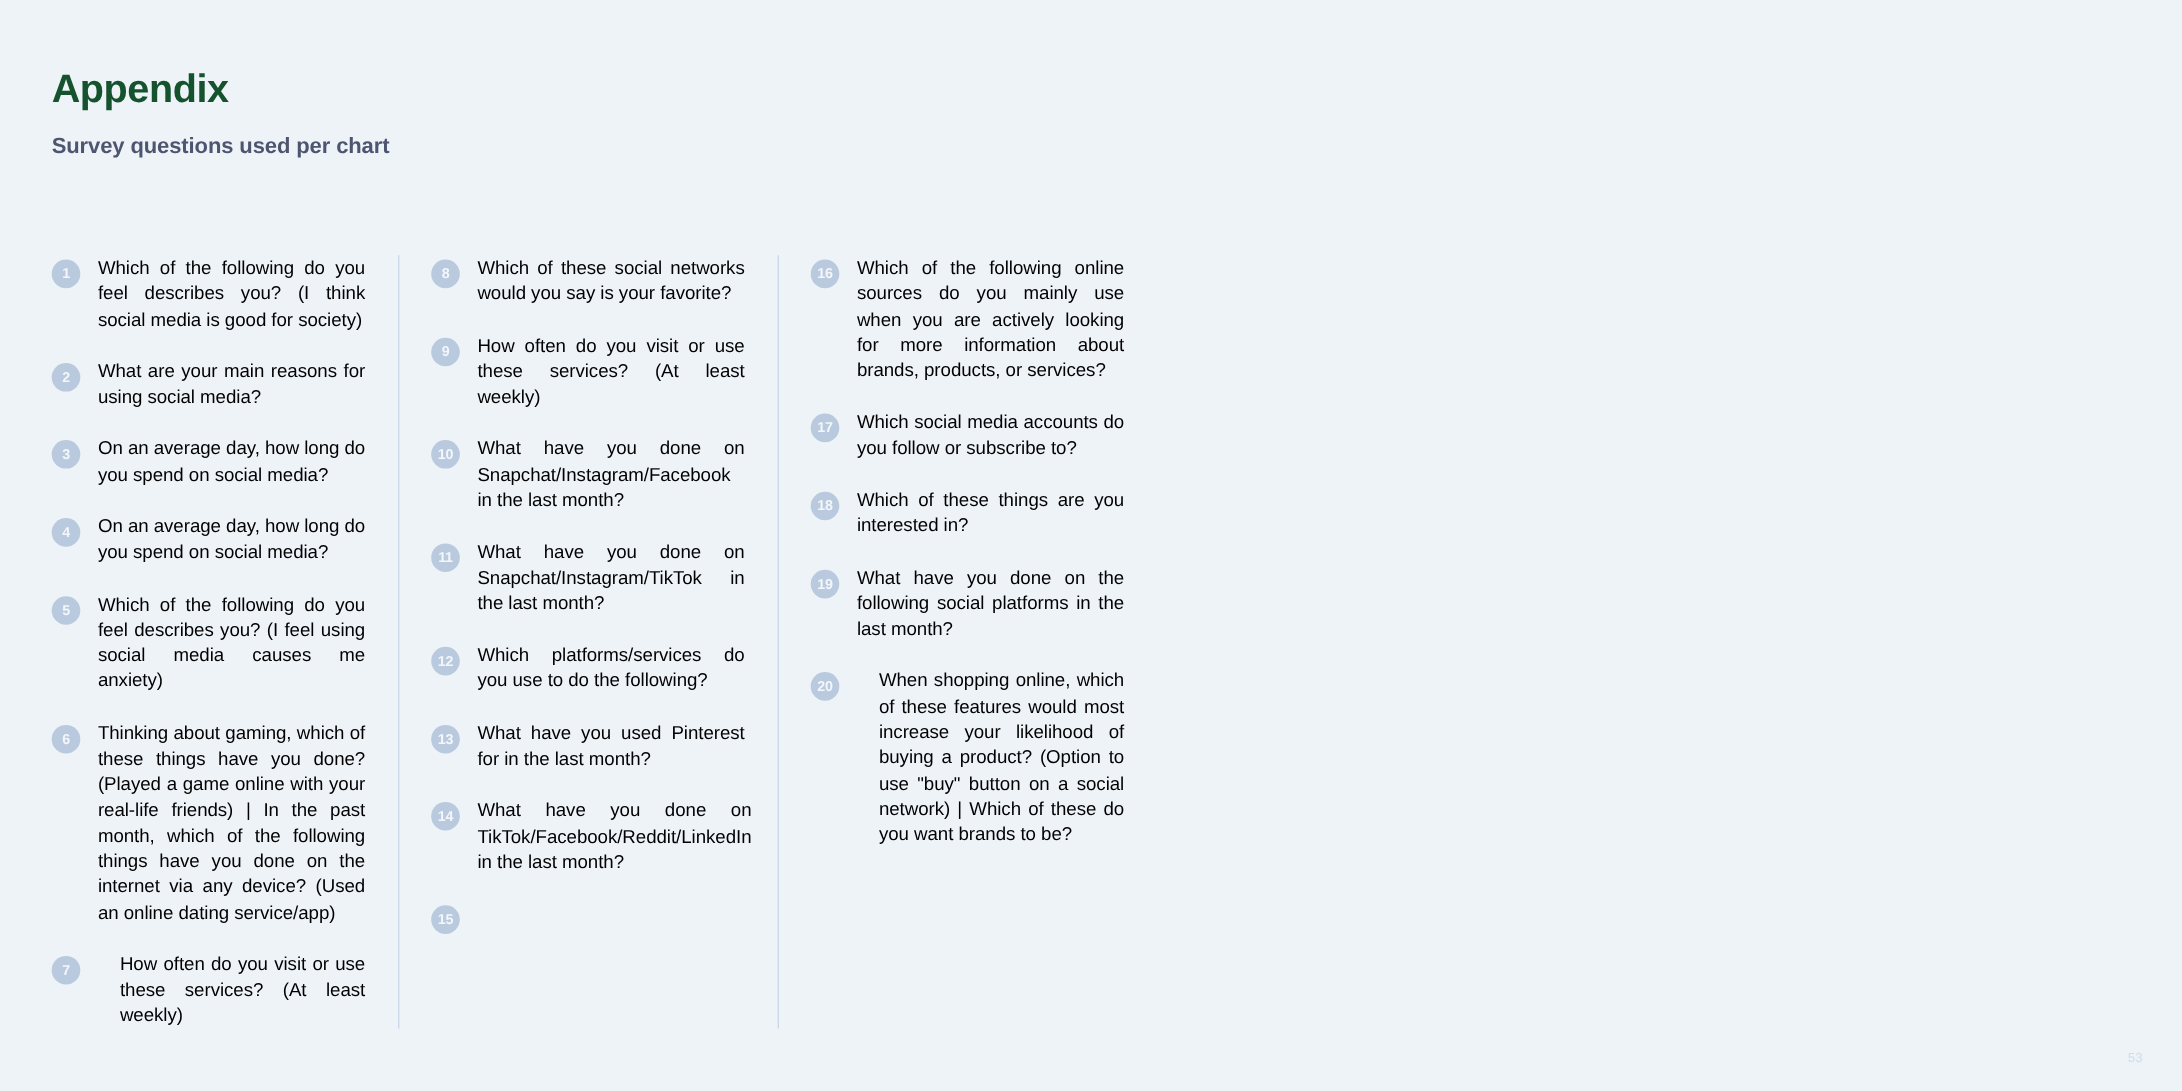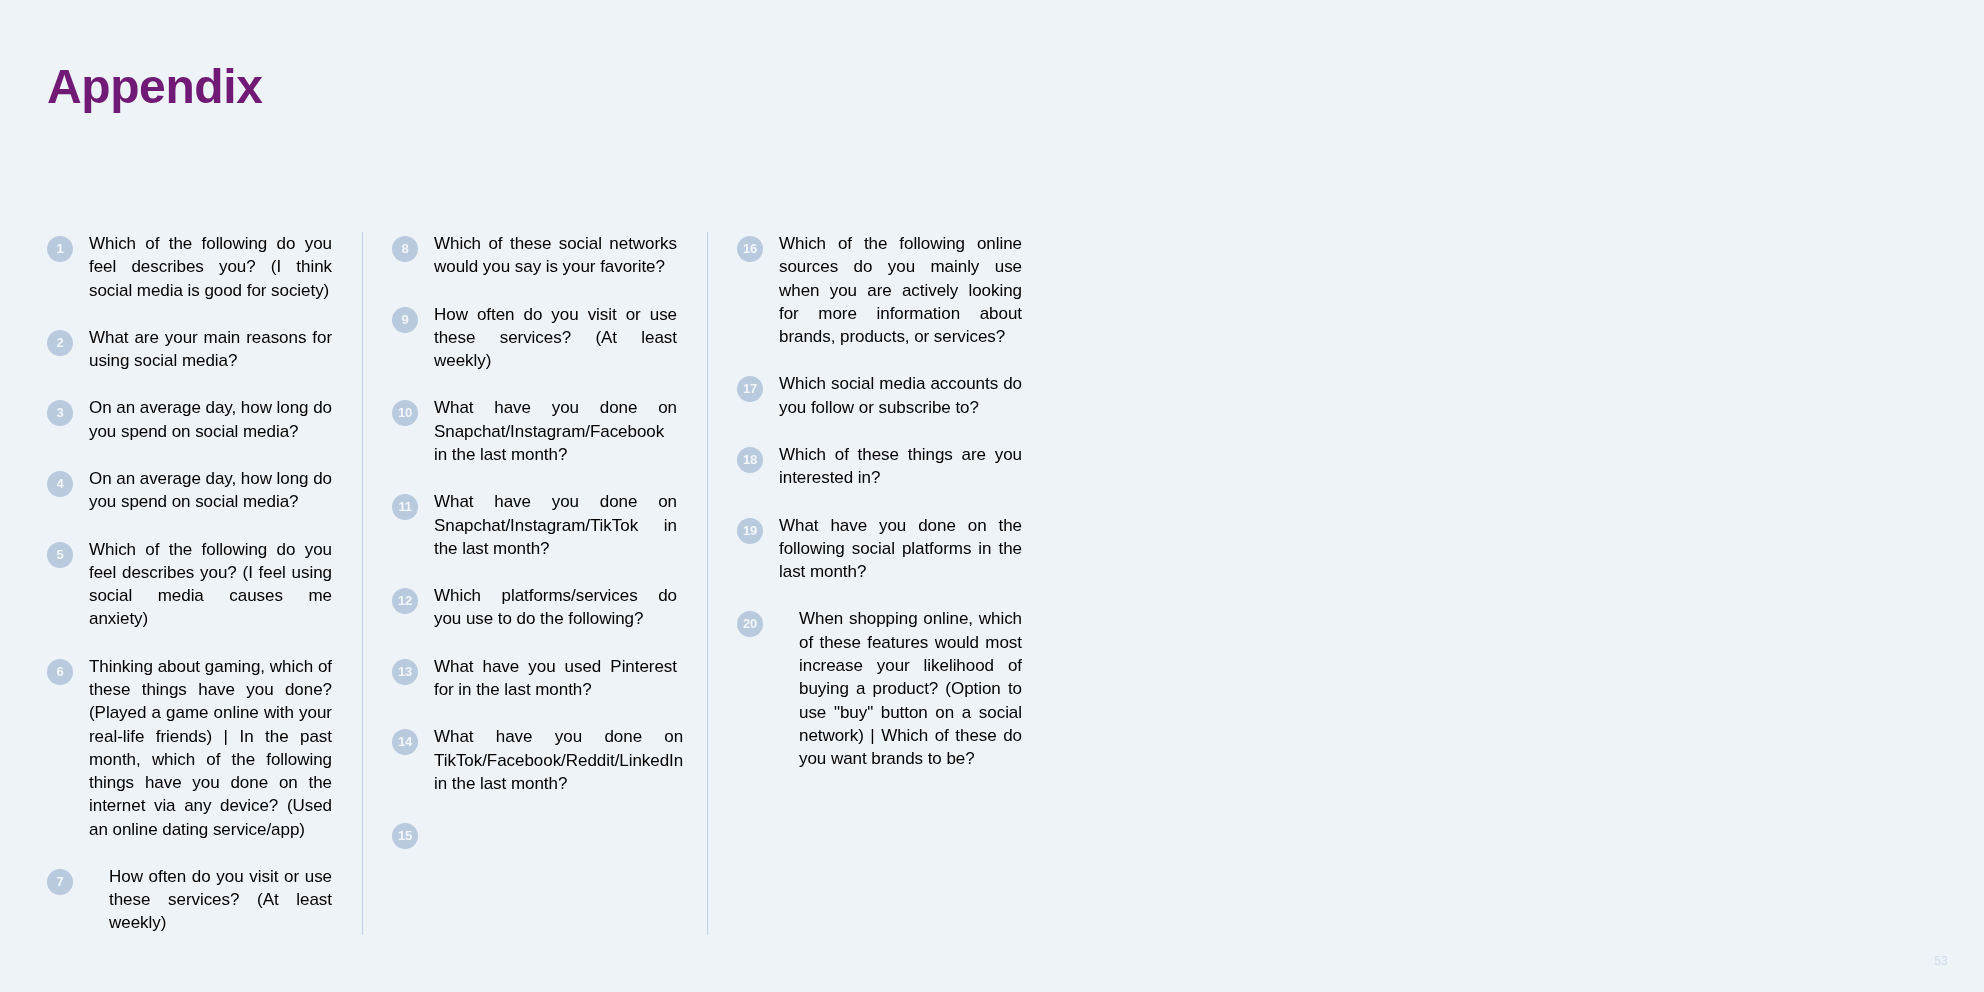--- a/index.html
+++ b/index.html
@@ -22,23 +22,23 @@
     background: #eef3f8;
   }
 
   
   .header {
     position: absolute;
     left: 47px;
     top: 62px;
   }
   .page-title {
-    font-size: 48px;
+    font-size: 36px;
     font-weight: 700;
-    color: #701a75;
+    color: #14532d;
     letter-spacing: -0.4px;
     line-height: 1.05;
     margin: 0;
     white-space: nowrap;
   }
   .page-subtitle {
     font-size: 20px;
     font-weight: 700;
     color: #4e5570;
     letter-spacing: -0.1px;
@@ -122,20 +122,21 @@
     letter-spacing: 0.2px;
   }
 </style>
 </head>
 <body>
 
 <div class="slide">
 
   <div class="header">
     <h1 class="page-title">Appendix</h1>
+    <h2 class="page-subtitle">Survey questions used per chart</h2>
   </div>
 
   <div class="columns">
     <div class="column">
         <div class="q-item">
           <div class="q-badge">1</div>
           <div class="q-text">Which of the following do you feel describes you? (I think social media is good for society)</div>
         </div>
         <div class="q-item">
           <div class="q-badge">2</div>

